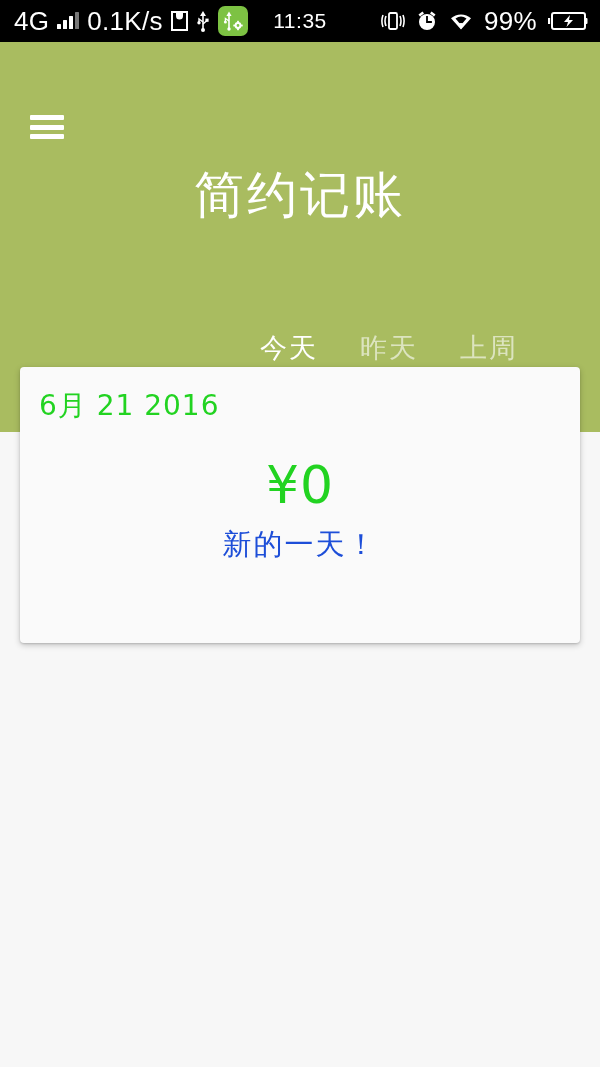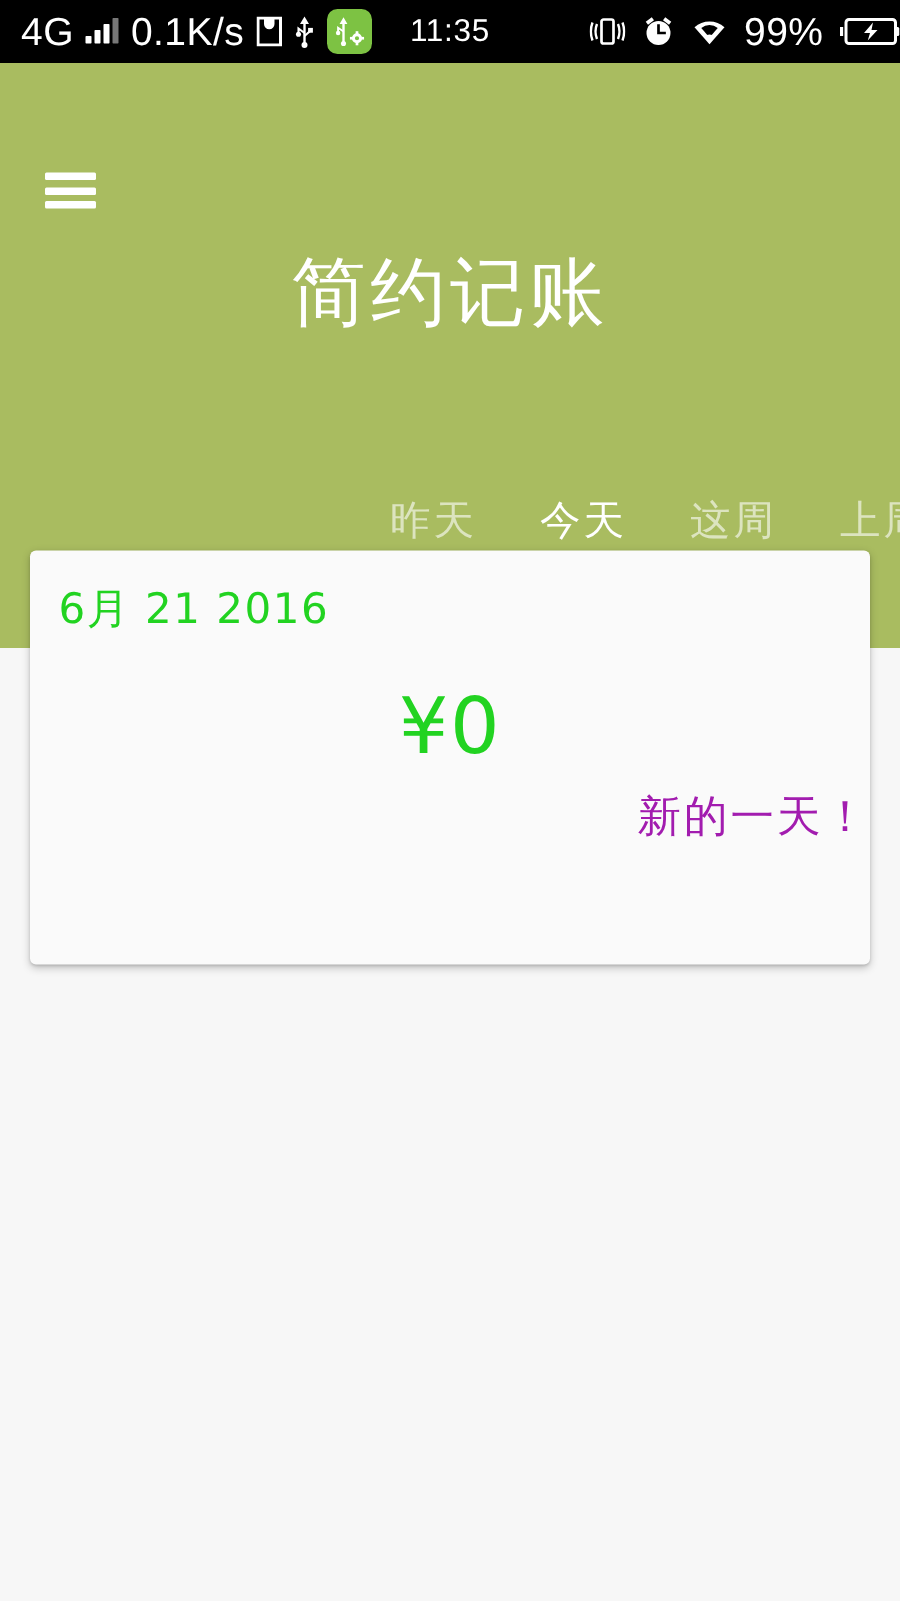--- a/index.html
+++ b/index.html
@@ -11,21 +11,21 @@
   }
   #screen { position:relative; width:600px; height:1067px; background:#f7f7f7; }
 
   
   .statusbar{
     position:absolute; top:0; left:0; width:600px; height:42px;
     background:#000; color:#fff;
     display:flex; align-items:center;
   }
   .sb-left{ display:flex; align-items:center; padding-left:14px; gap:8px; }
-  .sb-right{ display:flex; align-items:center; gap:11px; margin-left:auto; padding-right:0; }
+  .sb-right{ display:flex; align-items:center; gap:11px; margin-left:auto; padding-right:12px; }
   .sb-center{ position:absolute; left:0; right:0; top:0; height:42px;
               display:flex; align-items:center; justify-content:center; pointer-events:none; }
   .sb-text{ font-size:26px; letter-spacing:.3px; line-height:1; }
   .sb-time{ font-size:21px; letter-spacing:.5px; }
 
   
   .signal{ display:flex; align-items:flex-end; gap:2px; height:16px; }
   .signal i{ display:block; width:4px; background:#fff; border-radius:.5px; }
   .signal i:nth-child(1){ height:5px; }
   .signal i:nth-child(2){ height:9px; }
@@ -86,21 +86,21 @@
     font-family:"DejaVu Sans","Liberation Sans",sans-serif;
   }
   .card-amount{
     position:absolute; left:0; right:0; top:88px;
     text-align:center; color:#22d321;
     font-size:52px; font-weight:400; letter-spacing:1px;
     font-family:"DejaVu Sans","Liberation Sans",sans-serif;
   }
   .card-msg{
     position:absolute; left:0; right:0; top:158px;
-    text-align:right; color:#a21caf;
+    text-align:center; color:#1d4ed8;
     font-size:29px; letter-spacing:2px;
     font-family:"DejaVu Sans","Liberation Sans",sans-serif;
   }
 
   .content-bg{
     position:absolute; left:0; top:432px; width:600px; height:635px;
     background:#f7f7f7;
   }
 </style>
 </head>
@@ -208,23 +208,22 @@
 
     <div class="hamburger">
       <span></span>
         <span></span>
         <span></span>
     </div>
 
     <div class="apptitle">简约记账</div>
 
     <div class="tabs">
+      <div class="tab active">今天</div>
       <div class="tab">昨天</div>
-      <div class="tab active">今天</div>
-      <div class="tab">这周</div>
       <div class="tab">上周</div>
 
     </div>
   </div>
 
   <div class="card">
     <div class="card-date">6月 21 2016</div>
     <div class="card-amount">¥0</div>
     <div class="card-msg">新的一天！</div>
   </div>

